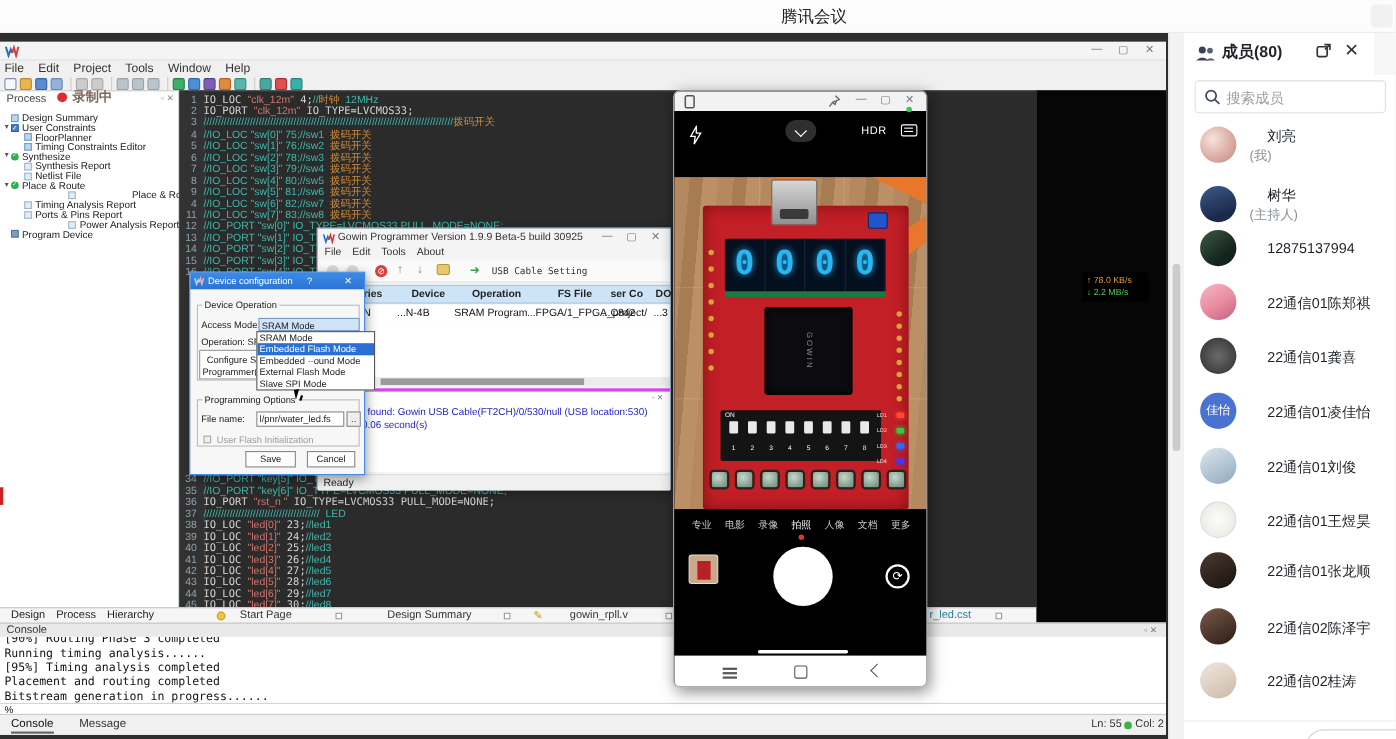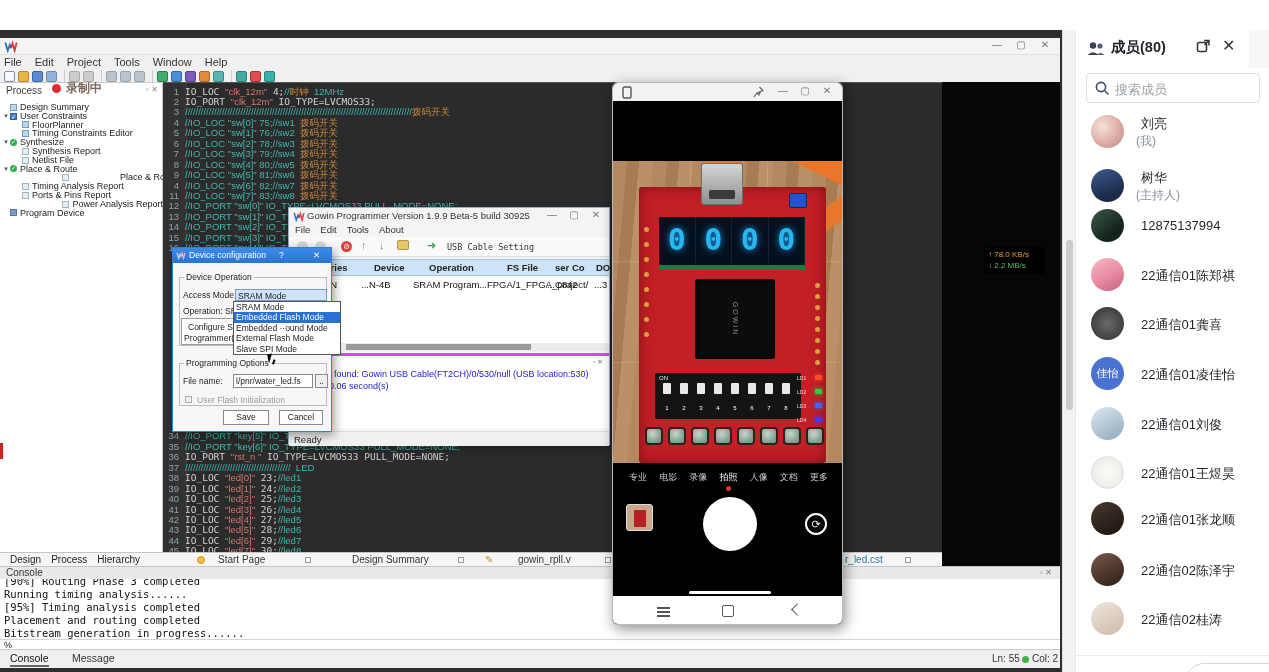--- a/index.html
+++ b/index.html
@@ -156,21 +156,21 @@
   
   #members{position:absolute;left:1075px;top:30px;width:194px;height:642px;background:#fff;border-left:1px solid #e8e8e8;z-index:50}
   #memTitle{position:absolute;left:35px;top:8px;font-size:14.5px;font-weight:600;color:#1f2329}
   #memHdrRight{position:absolute;left:173px;top:0;width:21px;height:38px;background:#f7f7f7}
   #memClose{position:absolute;left:146px;top:6px;font-size:16px;color:#333}
   #memPop{position:absolute;left:120px;top:9px}
   #searchBox{position:absolute;left:10px;top:43px;width:174px;height:30px;border:1px solid #e0e0e0;border-radius:4px;background:#fff}
   #searchPh{position:absolute;left:28px;top:7px;font-size:13px;color:#9aa0a6}
   .mrow{position:absolute;left:0;width:194px;height:40px}
   .mavatar{position:absolute;left:15px;top:0;width:33px;height:33px;border-radius:50%;overflow:hidden;text-align:center;color:#fff;font-size:11px;line-height:33px}
-  .mname{position:absolute;left:65px;font-size:13px;color:#1f2329;white-space:nowrap}
+  .mname{position:absolute;left:76px;font-size:13px;color:#1f2329;white-space:nowrap}
   .msub{position:absolute;left:60px;font-size:12px;color:#8a9099}
   #memDivider{position:absolute;left:0;top:625px;width:194px;height:1px;background:#ececec}
   #memPill{position:absolute;left:110px;top:633px;width:130px;height:39px;border:1px solid #d5d5d5;border-radius:18px;background:#fff}
   
   .av-a1{background:radial-gradient(circle at 35% 35%,#f5e3da,#d9a8a0 60%,#b98b82)}
   .av-a2{background:linear-gradient(160deg,#3d5a8a,#1b2a4a 75%)}
   .av-a3{background:linear-gradient(140deg,#3c5a46,#14241c 70%)}
   .av-a4{background:linear-gradient(150deg,#f7b8c4,#e88aa0 55%,#c2607e)}
   .av-a5{background:radial-gradient(circle,#6a6a6a,#2e2e2e)}
   .av-ini{background:#4a73d1}
@@ -178,20 +178,24 @@
   .av-a8{background:radial-gradient(circle,#fcfcfa,#e6e6e0);border:1px solid #ddd}
   .av-a9{background:linear-gradient(150deg,#4a3a30,#17120e)}
   .av-a10{background:linear-gradient(150deg,#7a5a4a,#2a1c16)}
   .av-a11{background:linear-gradient(150deg,#efe7de,#cdb9a8)}
 </style>
 </head>
 <body>
 
 <div id="root">
 
+  <div id="topbar">
+    <div id="meetTitle">腾讯会议</div>
+    <div id="topCornerBtn"></div>
+  </div>
 
   <div id="share">
     <div id="gowin">
       <div id="ideTitlebar">
         <svg class="abs" style="left:4px;top:2px" width="14" height="13" viewBox="0 0 16 16">
             <path d="M1 3 L4 13 L6.5 6 L8 10" stroke="#2c6fc0" fill="none" stroke-width="2.2"></path>
             <path d="M8 10 L10 4 L12.5 13 L15 3" stroke="#d83b3b" fill="none" stroke-width="2.2"></path>
           </svg>
         <div class="winctl" style="right:52px">—</div>
         <div class="winctl" style="right:28px">▢</div>
@@ -470,20 +474,29 @@
       <svg class="abs" style="left:8px;top:3px" width="12" height="13">
           <rect x="2" y="1" width="8" height="11" rx="1.5" fill="none" stroke="#555" stroke-width="1.4"></rect>
         </svg>
       <svg class="abs" style="left:140px;top:3px" width="13" height="13">
           <path d="M6.5 1 L10 4.5 L7.5 5.5 L6 9 L4 7 L1 11 M4 7 L7.5 5.5" stroke="#666" stroke-width="1.2" fill="none"></path>
         </svg>
       <div class="winctl" style="right:48px;top:2px">—</div>
       <div class="winctl" style="right:26px;top:2px">▢</div>
       <div class="winctl" style="right:4px;top:2px">✕</div>
     </div>
+    <div id="camTop">
+      <div id="greenDot"></div>
+      <svg class="abs" style="left:12px;top:13px" width="14" height="18">
+          <path d="M8 1 L3 10 h4 l-1 7 6-10 h-4 z" fill="none" stroke="#fff" stroke-width="1.2"></path>
+        </svg>
+      <div id="chevBtn"></div>
+      <div id="hdrLbl">HDR</div>
+      <div id="wmIco"></div>
+    </div>
     <div id="vf">
       <div class="gridl" style="left:77px;top:0;width:1px;height:302px"></div>
       <div class="gridl" style="left:154px;top:0;width:1px;height:302px"></div>
       <div class="gridl" style="left:0;top:100px;width:231px;height:1px"></div>
       <div class="gridl" style="left:0;top:201px;width:231px;height:1px"></div>
       <div class="cable" style="left:140px;top:-8px;width:150px;height:24px;transform:rotate(26deg)"></div>
       <div class="cable" style="left:165px;top:40px;width:120px;height:20px;transform:rotate(-34deg)"></div>
       <div id="board">
         <div id="usbBoot"></div>
         <div id="usb"></div>

